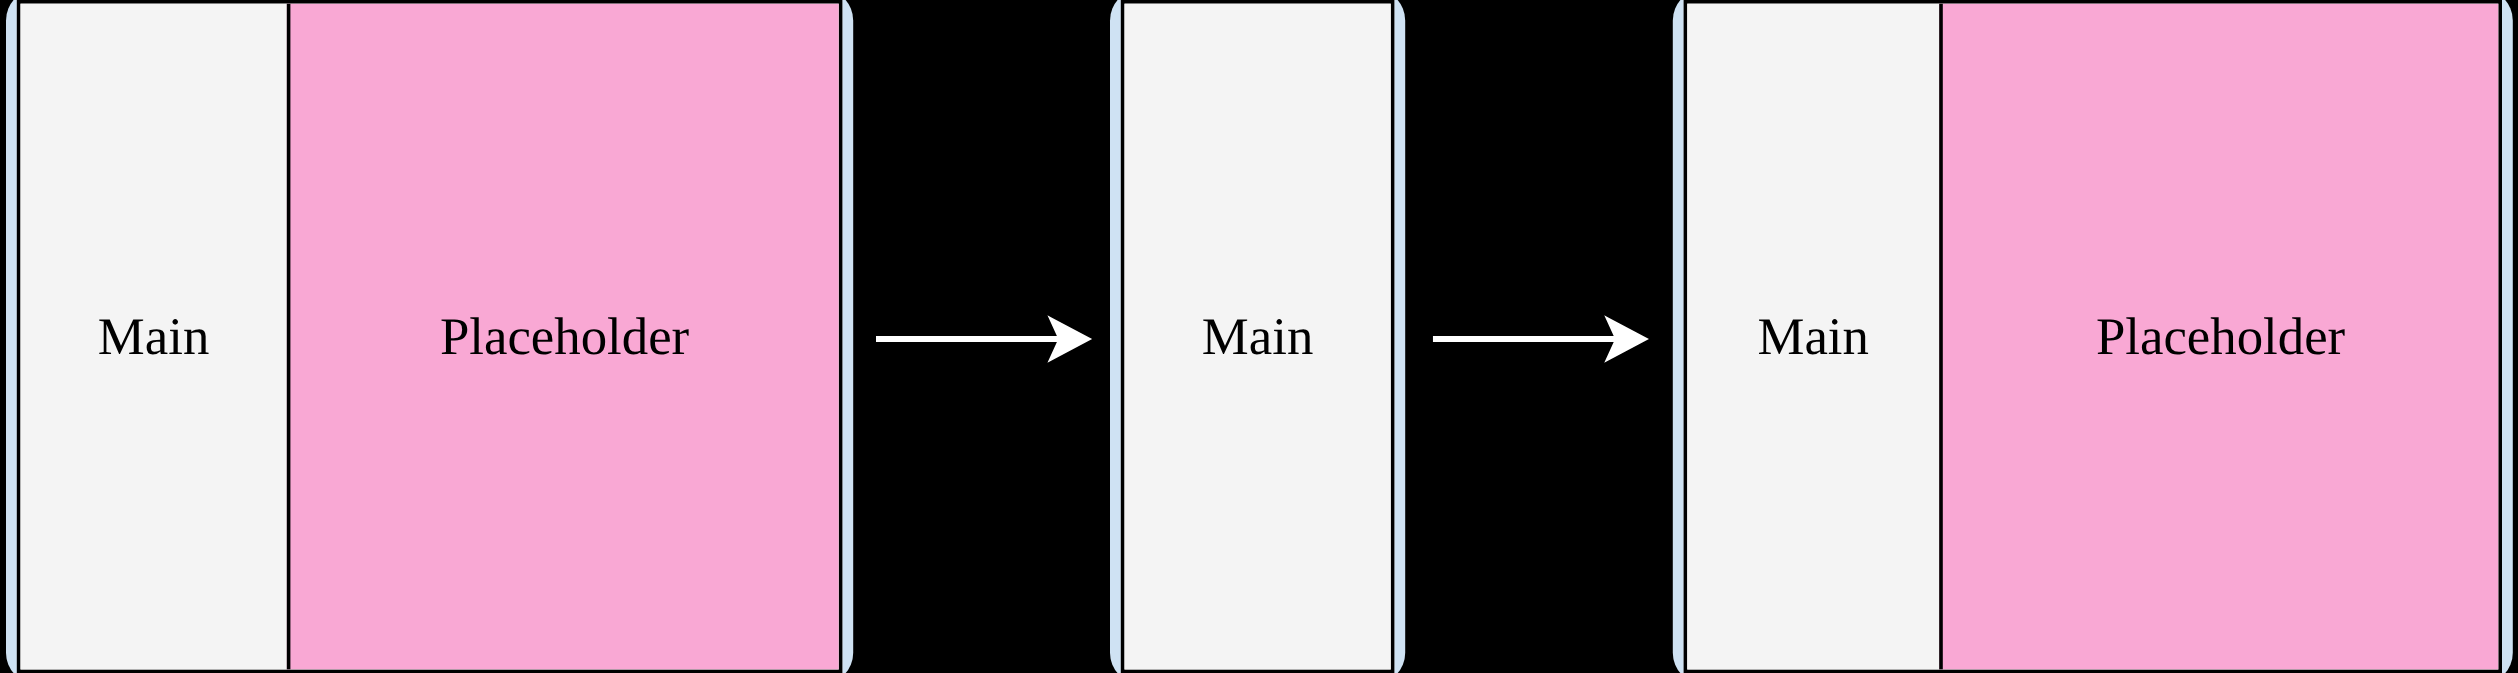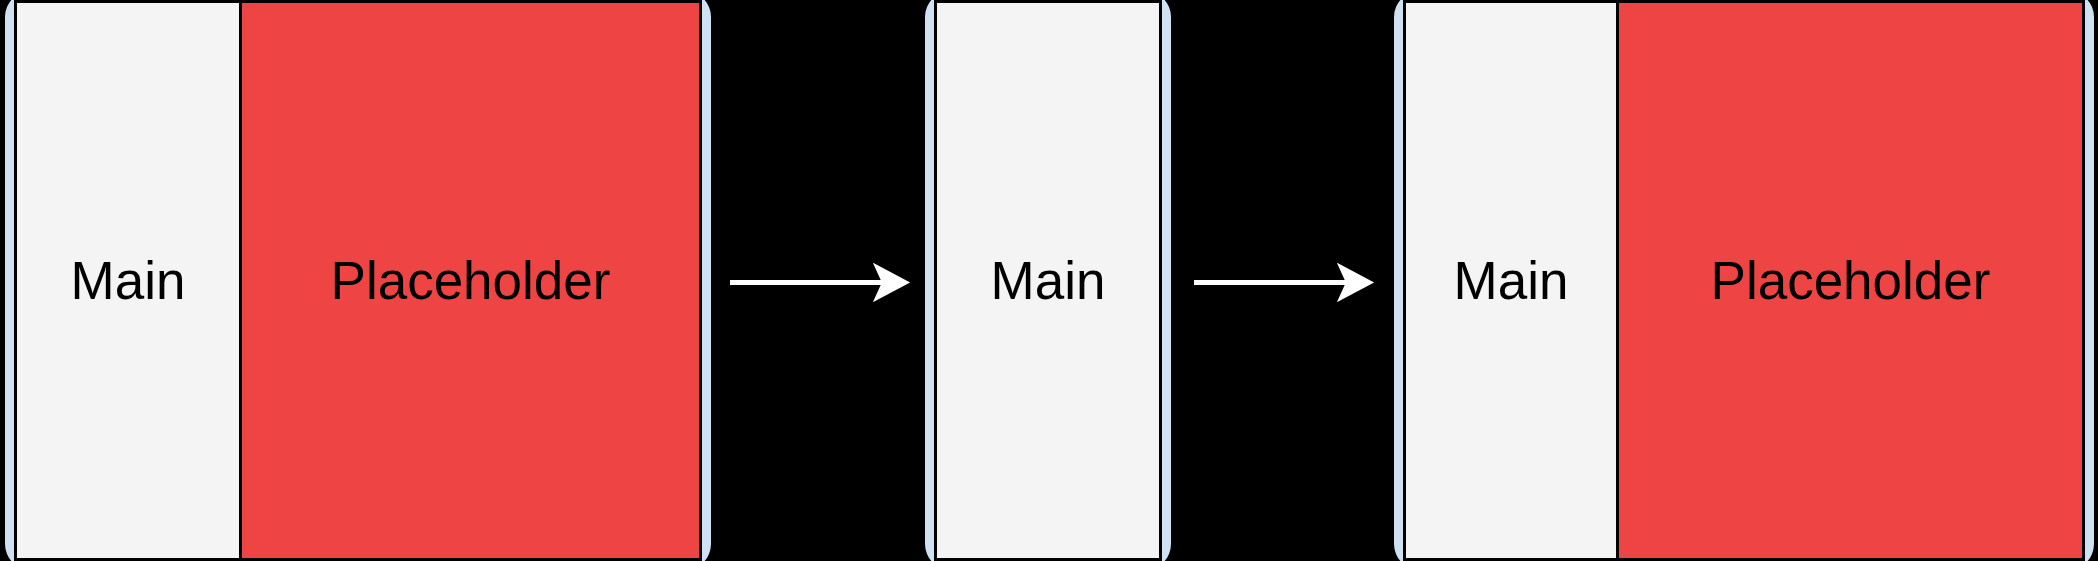--- a/index.html
+++ b/index.html
@@ -49,28 +49,28 @@
     display: flex;
     align-items: center;
     justify-content: center;
     height: 100%;
     overflow: hidden;
   }
   .pane-main {
     background: #f4f4f4;
   }
   .pane-placeholder {
-    background: #ef4444;
+    background: #f9a8d4;
     border-left: 3px solid #000000;
     flex: 1 1 auto;
   }
 
   .pane-label {
-    font-family: Liberation Sans, sans-serif;
-    font-size: 53px;
+    font-family: Liberation Serif, serif;
+    font-size: 44px;
     line-height: 1;
     color: #000000;
     white-space: nowrap;
     letter-spacing: 0px;
   }
 
   
   .arrow {
     position: absolute;
     top: 0;

